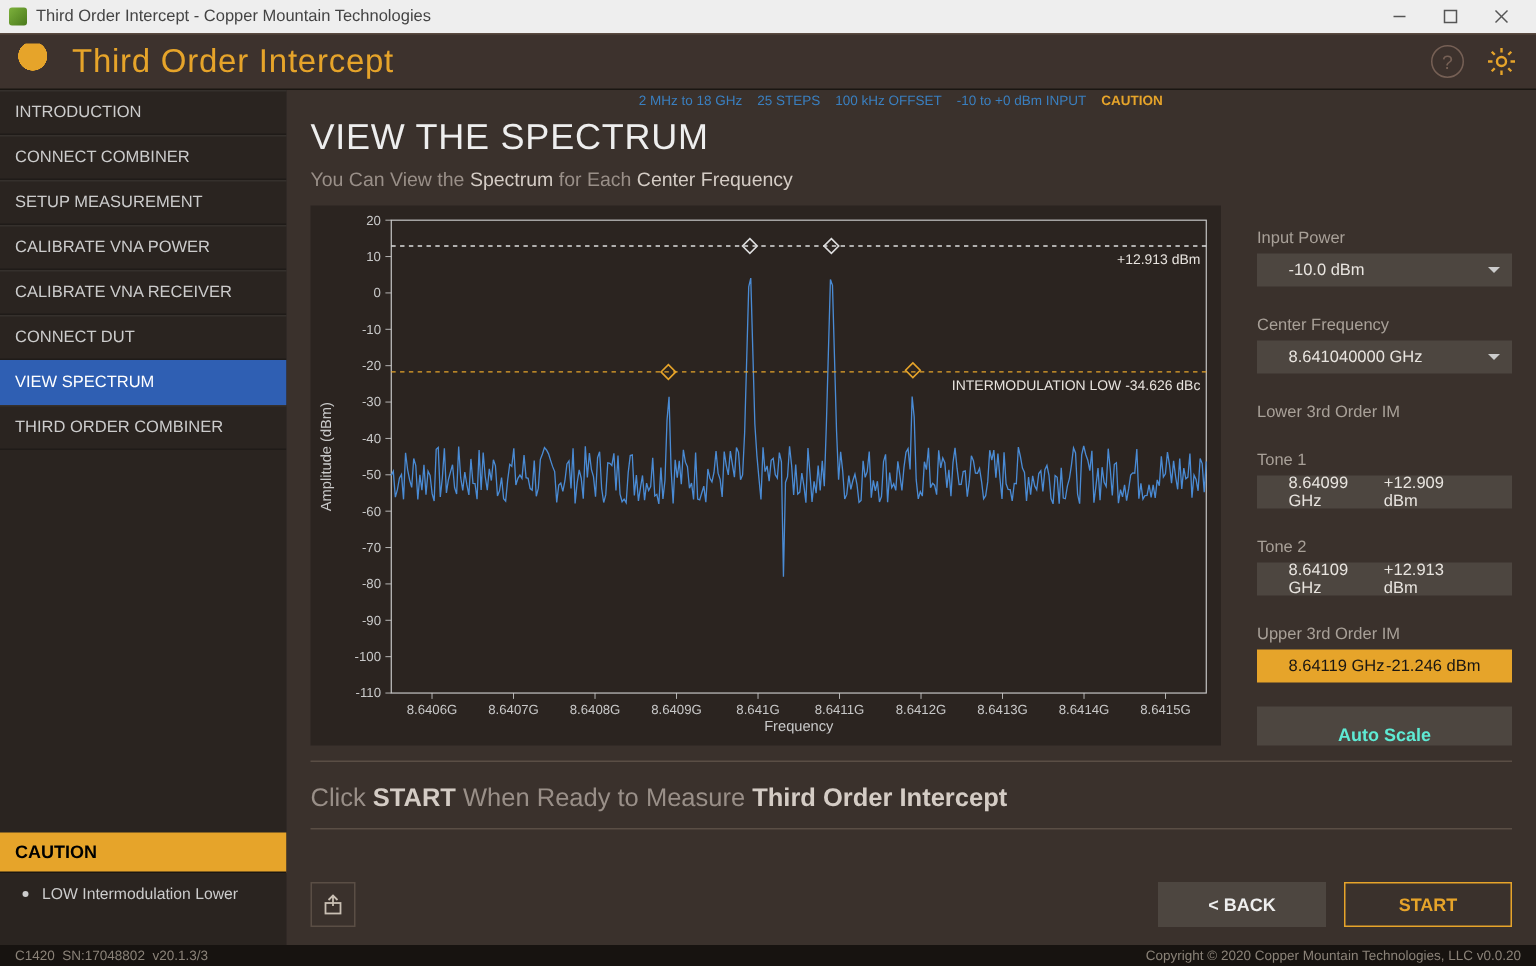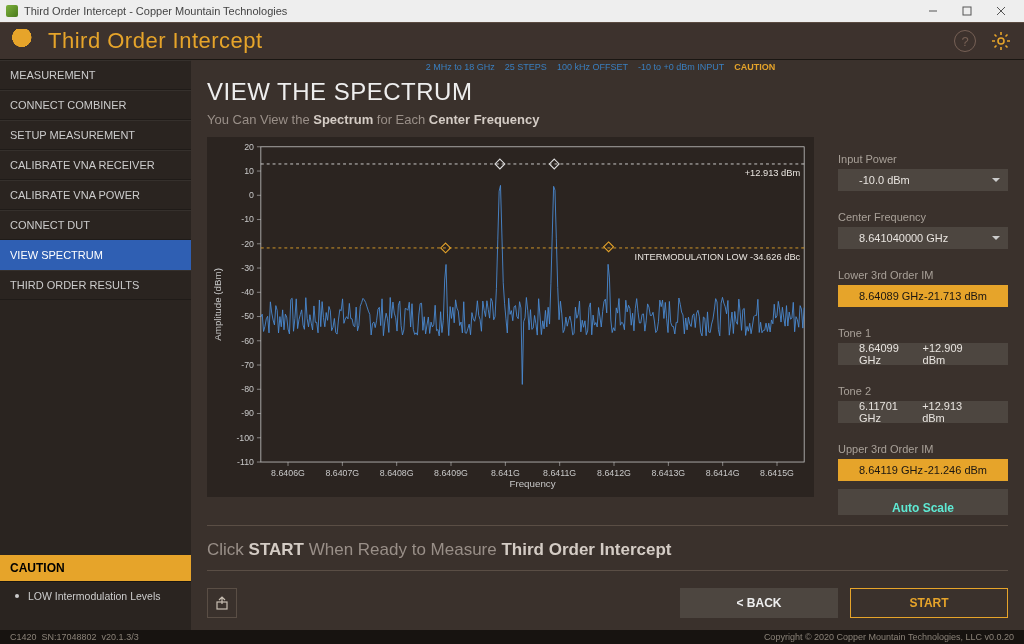--- a/index.html
+++ b/index.html
@@ -21,38 +21,38 @@
   .side .spacer{flex:1}
   .side .caution{background:#e6a42a;color:#000;padding:6px 10px;font-size:12px;font-weight:700;border-bottom:1px solid #1a1612}
   .side .cbody{background:#2a2420;color:#ccc;font-size:10.5px;padding:8px 8px 8px 28px;position:relative;height:48px}
   .side .cbody::before{content:"";position:absolute;left:15px;top:12px;width:4px;height:4px;background:#ccc;border-radius:50%}
   .main{flex:1;background:#3a312c;display:flex;flex-direction:column;position:relative}
   .summary{height:14px;display:flex;justify-content:center;gap:10px;padding:2px 14px 0 0;font-size:9px}
   .summary span{color:#3a7fbf}
   .summary .warn{color:#e6a42a;font-weight:600}
   .main h1{font-size:24px;color:#eee;font-weight:400;padding:4px 16px 6px;letter-spacing:.5px}
   .sub{color:#998f88;font-size:13px;padding:0 16px 10px}
-  .sub b{color:#d4ccc5;font-weight:700}
+  .sub b{color:#d4ccc5;font-weight:400}
   .plotrow{display:flex;padding:0 16px;gap:24px}
   .plotbox{flex:1;background:#2b2420;height:360px;position:relative}
   .plotbox svg{position:absolute;inset:0}
   .ctrls{width:170px;display:flex;flex-direction:column;gap:4px;font-size:11px;color:#bfb8b2}
   .ctrls .lbl{font-size:11px;color:#a8a098;margin-top:16px}
   .ctrls .sel,.ctrls .val{background:#4d4640;height:22px;display:flex;align-items:center;padding:0 21px;color:#e8e4df;font-size:11px;position:relative}
   .ctrls .sel::after{content:"";position:absolute;right:8px;top:9px;border:4px solid transparent;border-top-color:#ccc}
   .ctrls .val.hl{background:#e6a42a;color:#1a1612}
   .ctrls .val span.r{margin-left:auto}
   .ctrls .auto{margin-top:auto;background:#4d4640;height:26px;display:flex;align-items:flex-end;justify-content:center;color:#5eead4;font-weight:600;font-size:12px}
   .instr{color:#998f88;font-size:17px;padding:14px 16px 0}
   .instr b{color:#d4ccc5;font-weight:600}
   .hr{height:1px;background:#5a4e45;margin:10px 16px 0}
   .btnrow{display:flex;gap:12px;padding:12px 16px;margin-top:auto}
   .share{width:30px;height:30px;border:1px solid #5a4e45;display:flex;align-items:center;justify-content:center;color:#c9bfb3;font-size:14px}
   .btnrow .sp{flex:1}
-  .btn{width:158px;height:30px;display:flex;align-items:center;justify-content:center;font-size:12px;font-weight:600;color:#eee;background:#4d4640}
+  .btn{width:112px;height:30px;display:flex;align-items:center;justify-content:center;font-size:12px;font-weight:600;color:#eee;background:#4d4640}
   .btn.primary{background:transparent;border:1.5px solid #e6a42a;color:#e6a42a}
   .footer{height:14px;background:#171310;color:#8a8278;font-size:9px;display:flex;align-items:center;padding:0 10px}
   .footer .fr{margin-left:auto}
 </style>
 </head>
 <body>
 
 <div class="titlebar">
   <div class="icon"></div>
   <span>Third Order Intercept - Copper Mountain Technologies</span>
@@ -89,46 +89,46 @@
           </g>
         </svg>
     </div>
   </div>
 </div>
 
 <div class="body">
 
   <div class="side">
     <div class="item">
-        <span>MEASUREMENT</span>
+        <span>INTRODUCTION</span>
       </div>
     <div class="item">
         <span>CONNECT COMBINER</span>
       </div>
     <div class="item">
         <span>SETUP MEASUREMENT</span>
       </div>
     <div class="item">
+        <span>CALIBRATE VNA POWER</span>
+      </div>
+    <div class="item">
         <span>CALIBRATE VNA RECEIVER</span>
-      </div>
-    <div class="item">
-        <span>CALIBRATE VNA POWER</span>
       </div>
     <div class="item">
         <span>CONNECT DUT</span>
       </div>
     <div class="item active">
         <span>VIEW SPECTRUM</span>
       </div>
     <div class="item">
-        <span>THIRD ORDER RESULTS</span>
+        <span>THIRD ORDER COMBINER</span>
       </div>
     <div class="spacer"></div>
     <div class="caution">CAUTION</div>
-    <div class="cbody">LOW Intermodulation Levels</div>
+    <div class="cbody">LOW Intermodulation Lower</div>
   </div>
 
   <div class="main">
     <div class="summary">
       <span>2 MHz to 18 GHz</span>
       <span>25 STEPS</span>
       <span>100 kHz OFFSET</span>
       <span>-10 to +0 dBm INPUT</span>
       <span class="warn">CAUTION</span>
     </div>
@@ -208,34 +208,30 @@
         <div class="sel">
             <span>-10.0 dBm</span>
           </div>
 
         <div class="lbl">Center Frequency</div>
         <div class="sel">
             <span>8.641040000 GHz</span>
           </div>
 
         <div class="lbl">Lower 3rd Order IM</div>
-        <div class="val hl">
-          <span>8.64089 GHz</span>
-            <span class="r">-21.713 dBm</span>
-        </div>
 
         <div class="lbl">Tone 1</div>
         <div class="val">
           <span>8.64099 GHz</span>
             <span class="r">+12.909 dBm</span>
         </div>
 
         <div class="lbl">Tone 2</div>
         <div class="val">
-          <span>6.11701 GHz</span>
+          <span>8.64109 GHz</span>
             <span class="r">+12.913 dBm</span>
         </div>
 
         <div class="lbl">Upper 3rd Order IM</div>
         <div class="val hl">
           <span>8.64119 GHz</span>
             <span class="r">-21.246 dBm</span>
         </div>
 
         <div style="flex:1"></div>

